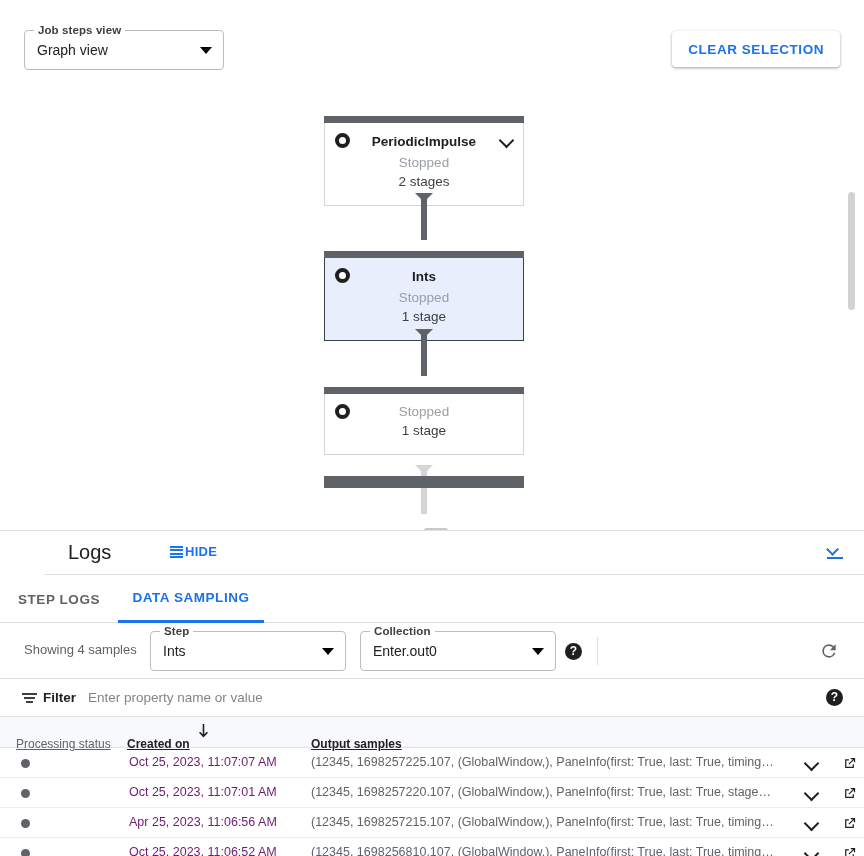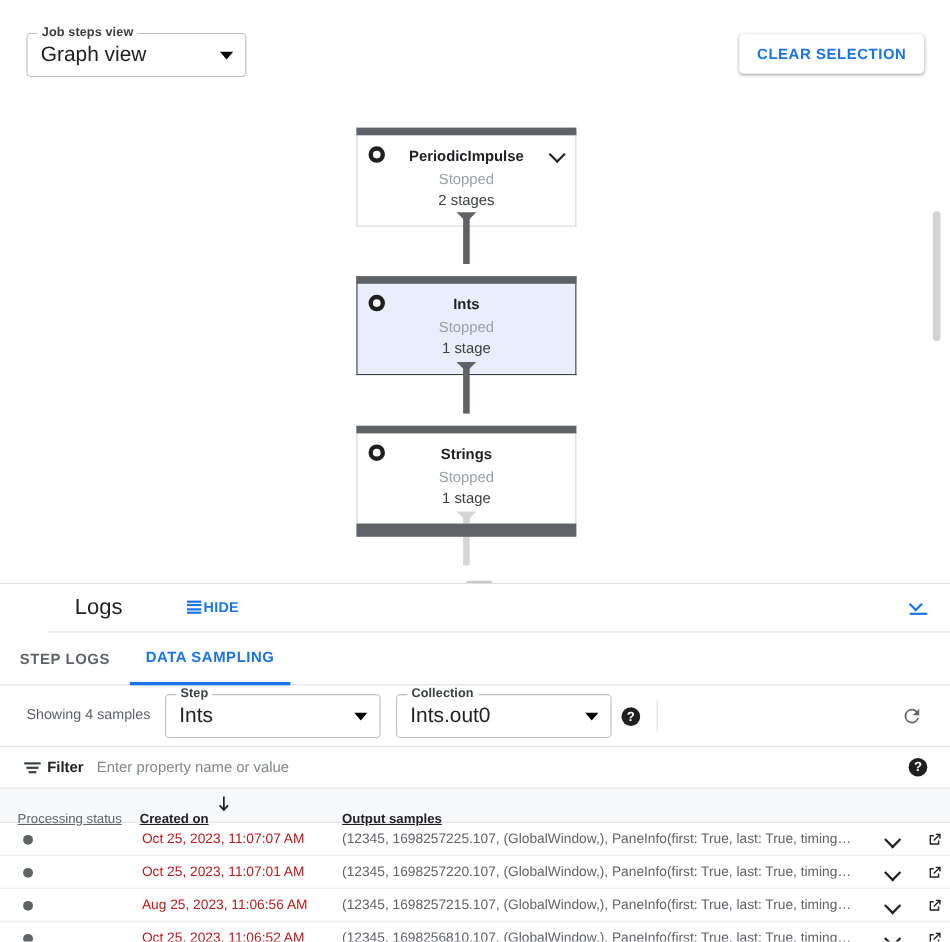--- a/index.html
+++ b/index.html
@@ -33,21 +33,21 @@
   .m-select .legend {
     position: absolute; top: -7px; left: 9px;
     background: #fff; padding: 0 4px;
     font-size: 11.5px; font-weight: bold; color: #3c4043;
     letter-spacing: .1px;
     line-height: 12px;
   }
   .m-select .value {
     position: absolute; left: 12px; top: 0; right: 34px; height: 100%;
     display: flex; align-items: center;
-    font-size: 19px; color: #202124; white-space: nowrap; overflow: hidden;
+    font-size: 14px; color: #202124; white-space: nowrap; overflow: hidden;
   }
   .m-select .caret {
     position: absolute; right: 11px; top: 50%; margin-top: -3px;
     width: 0; height: 0;
     border-left: 6px solid transparent;
     border-right: 6px solid transparent;
     border-top: 7px solid #000;
   }
 
   #job-steps-view { left: 24px; top: 30px; width: 200px; }
@@ -250,21 +250,21 @@
 
   .t-row {
     position: relative; height: 30px; border-bottom: 1px solid #ececec;
   }
   .status-dot {
     position: absolute; left: 21px; top: 11px;
     width: 9px; height: 9px; border-radius: 50%; background: #5f6368;
   }
   .cell-created {
     position: absolute; left: 129px; top: 7px;
-    font-size: 12.5px; color: #b91c1c; white-space: nowrap;
+    font-size: 12.5px; color: #701a75; white-space: nowrap;
   }
   .cell-output {
     position: absolute; left: 311px; top: 7px; width: 480px;
     font-size: 12.5px; color: #5f6368;
     white-space: nowrap; overflow: hidden; text-overflow: ellipsis;
   }
   .row-chevron {
     position: absolute; left: 805px; top: 10px;
     width: 13px; height: 13px; cursor: pointer;
   }
@@ -322,21 +322,20 @@
         </div>
       </div>
 
       <div class="connector" style="top:236px; height:44px;"></div>
       <div class="arrow" style="top:233px;"></div>
 
       <div class="node" style="top:291px;">
         <div class="topbar"></div>
         <div class="body">
           <span class="stop-icon"></span>
-          <div class="title">Strings</div>
           <div class="status">Stopped</div>
           <div class="stages">1 stage</div>
         </div>
       </div>
 
       <div class="connector light" style="top:372px; height:46px;"></div>
       <div class="arrow light" style="top:369px;"></div>
 
       <div class="node-clipped"></div>
 
@@ -375,21 +374,21 @@
       <div class="showing-samples">Showing 4 samples</div>
 
       <div class="m-select" id="step-select">
         <span class="legend">Step</span>
         <span class="value">Ints</span>
         <span class="caret"></span>
       </div>
 
       <div class="m-select" id="collection-select">
         <span class="legend">Collection</span>
-        <span class="value">Ints.out0</span>
+        <span class="value">Enter.out0</span>
         <span class="caret"></span>
       </div>
 
       <div class="help-icon" id="collection-help">?</div>
 
       <div class="ctrl-divider"></div>
 
       <div class="refresh-btn">
         <svg width="20" height="20" viewBox="0 0 24 24" aria-hidden="true">
           <path d="M17.65 6.35A7.96 7.96 0 0 0 12 4a8 8 0 1 0 7.73 10h-2.08A6 6 0 1 1 12 6c1.66 0 3.14.69 4.22 1.78L13 11h7V4l-2.35 2.35z" fill="#5f6368"></path>
@@ -429,33 +428,33 @@
           <svg width="15" height="15" viewBox="0 0 24 24" aria-hidden="true">
             <path d="M5 5h6v2H7v10h10v-4h2v6H5V5z" fill="#202124"></path>
             <path d="M14 3h7v7h-2V6.4l-7.3 7.3-1.4-1.4L17.6 5H14V3z" fill="#202124"></path>
           </svg>
         </span>
       </div>
 
       <div class="t-row">
         <span class="status-dot"></span>
         <span class="cell-created">Oct 25, 2023, 11:07:01 AM</span>
-        <span class="cell-output">(12345, 1698257220.107, (GlobalWindow,), PaneInfo(first: True, last: True, timing…</span>
+        <span class="cell-output">(12345, 1698257220.107, (GlobalWindow,), PaneInfo(first: True, last: True, stage…</span>
         <span class="row-chevron"></span>
         <span class="row-open">
           <svg width="15" height="15" viewBox="0 0 24 24" aria-hidden="true">
             <path d="M5 5h6v2H7v10h10v-4h2v6H5V5z" fill="#202124"></path>
             <path d="M14 3h7v7h-2V6.4l-7.3 7.3-1.4-1.4L17.6 5H14V3z" fill="#202124"></path>
           </svg>
         </span>
       </div>
 
       <div class="t-row">
         <span class="status-dot"></span>
-        <span class="cell-created">Aug 25, 2023, 11:06:56 AM</span>
+        <span class="cell-created">Apr 25, 2023, 11:06:56 AM</span>
         <span class="cell-output">(12345, 1698257215.107, (GlobalWindow,), PaneInfo(first: True, last: True, timing…</span>
         <span class="row-chevron"></span>
         <span class="row-open">
           <svg width="15" height="15" viewBox="0 0 24 24" aria-hidden="true">
             <path d="M5 5h6v2H7v10h10v-4h2v6H5V5z" fill="#202124"></path>
             <path d="M14 3h7v7h-2V6.4l-7.3 7.3-1.4-1.4L17.6 5H14V3z" fill="#202124"></path>
           </svg>
         </span>
       </div>
 

